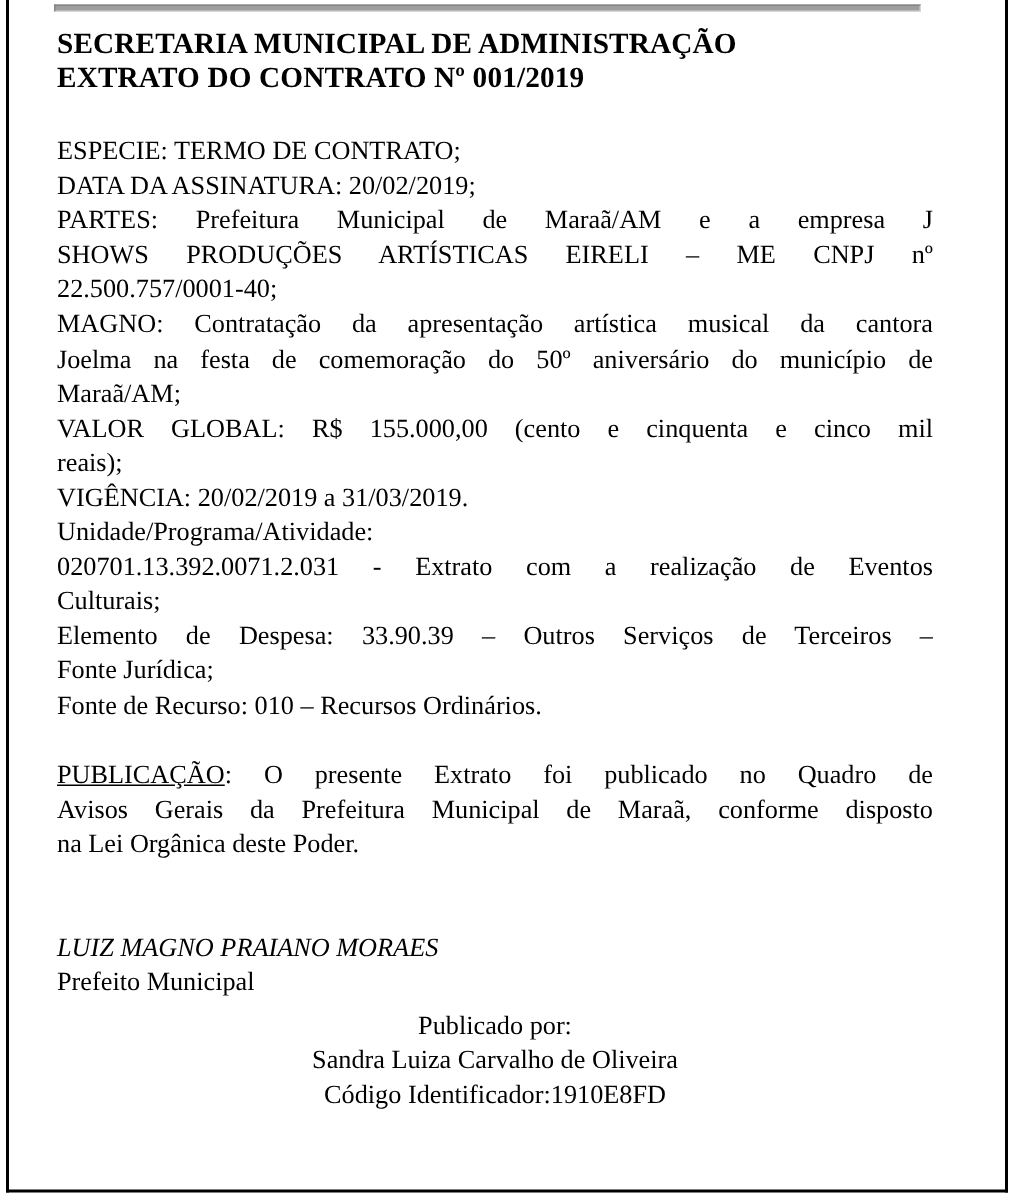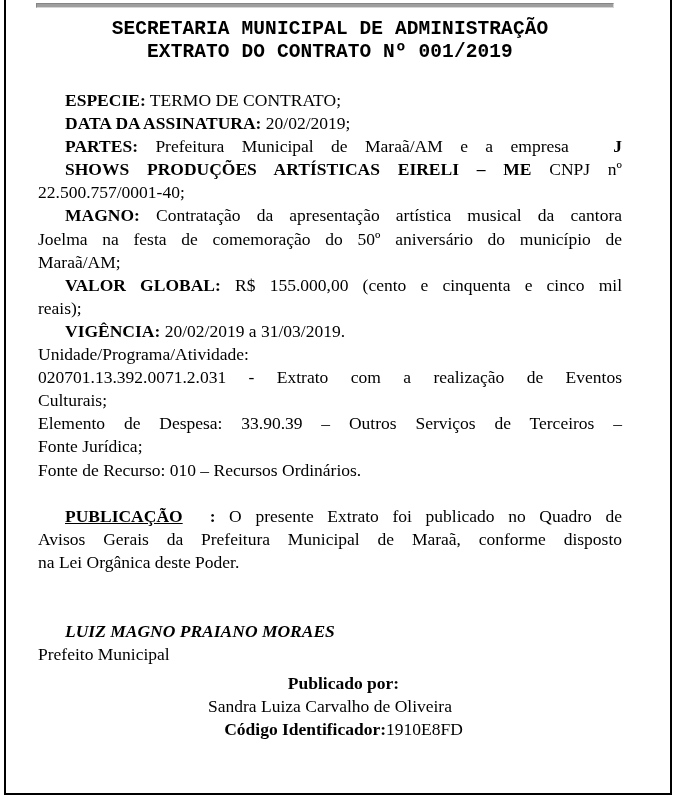--- a/index.html
+++ b/index.html
@@ -14,28 +14,28 @@
     box-sizing:border-box;border:2px solid #000;border-top:none;
     pointer-events:none;
   }
   .content{position:absolute;left:38px;top:0;width:584px;}
   .divider{
     height:5px;width:578px;margin:3px 0 0 -2px;box-sizing:border-box;
     background:#9e9e9e;
     border:1px solid #858585;border-bottom-color:#d6d6d6;border-right-color:#d6d6d6;
   }
   .title{
-    margin-top:10px;text-align:center;font-weight:700;
-    font-size:19.5px;line-height:23px;letter-spacing:0.1px;font-family:Liberation Mono, monospace;
+    margin-top:10px;font-weight:700;
+    font-size:19.5px;line-height:23px;letter-spacing:0.1px;
   }
   .body{margin-top:25px;font-size:17.5px;line-height:23.1px;}
   .line{white-space:normal;}
   .line.justify{text-align:justify;text-align-last:justify;}
   .blank{height:23px;}
-  .b{font-weight:700;margin-left:27px;}
+  .b{font-weight:400;}
   .i{font-style:italic;}
   .u{text-decoration:underline;}
   .footer{
     margin-top:6px;text-align:center;
     font-size:17.5px;line-height:23px;
   }
 </style>
 </head>
 <body>
 

